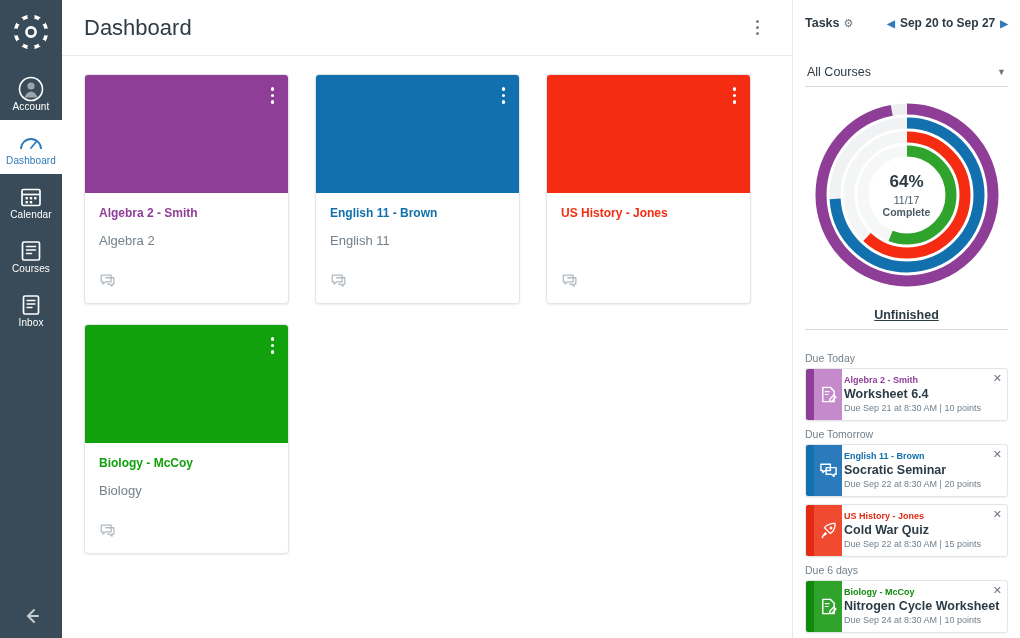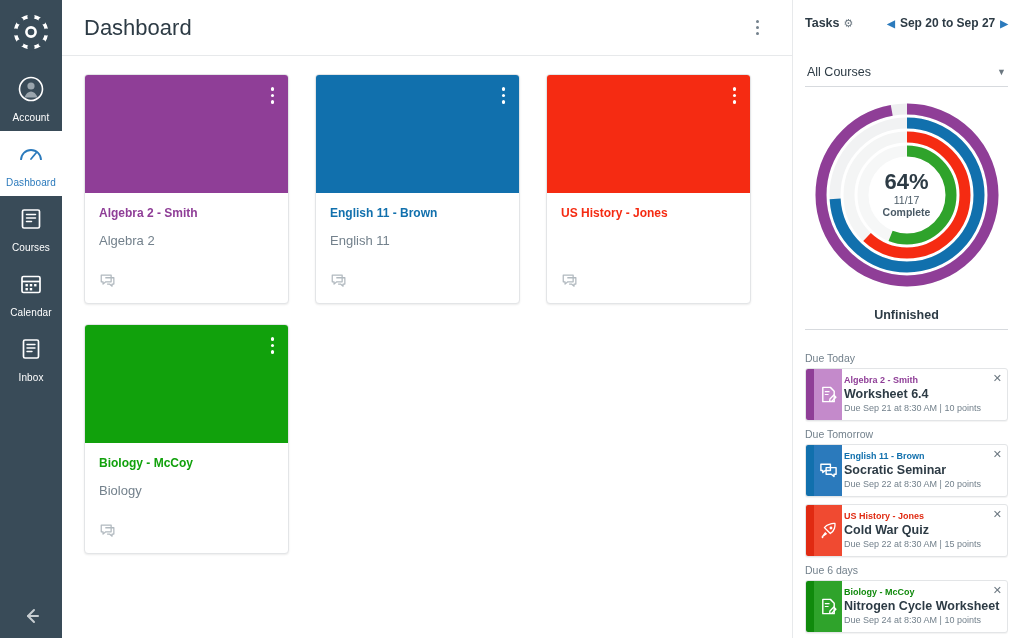--- a/index.html
+++ b/index.html
@@ -19,21 +19,21 @@
   }
   .logo { margin-top: 12px; width: 40px; height: 40px; }
   .nav-item {
     width: 62px; padding: 9px 0 8px; text-align: center;
     color: #fff; cursor: pointer;
   }
   .nav-item.first { margin-top: 14px; }
   .nav-item.active { background: #ffffff; color: #2B7ABC; }
   .nav-icon { display: block; height: 26px; line-height: 26px; }
   .nav-icon svg { display: inline-block; vertical-align: middle; }
-  .nav-label { display: block; font-size: 10px; margin-top: 11px; letter-spacing: .1px; }
+  .nav-label { display: block; font-size: 10px; margin-top: 0; letter-spacing: .1px; }
   .nav-collapse {
     position: absolute; bottom: 8px; left: 0; width: 62px;
     text-align: center; cursor: pointer;
   }
 
   
   .main { flex: 1; min-width: 0; background: #fff; display: flex; }
   .content { flex: 1; min-width: 0; }
   .topbar {
     height: 56px; display: flex; align-items: center;
@@ -82,27 +82,27 @@
     display: flex; align-items: center; font-size: 12.5px; color: #2D3B45; cursor: pointer;
   }
   .rb-select .caret { margin-left: auto; color: #6B7780; font-size: 9px; }
 
   .donut-wrap { display: flex; justify-content: center; padding: 6px 0 4px; }
   .donut { position: relative; width: 188px; height: 188px; }
   .donut-center {
     position: absolute; inset: 0; display: flex; flex-direction: column;
     align-items: center; justify-content: center; text-align: center;
   }
-  .d-pct { font-size: 22px; font-weight: bold; color: #2D3B45; line-height: 20px; }
+  .d-pct { font-size: 17px; font-weight: bold; color: #2D3B45; line-height: 20px; }
   .d-frac { font-size: 10.5px; color: #4A5A66; margin-top: 2px; }
   .d-complete { font-size: 10.5px; color: #4A5A66; font-weight: bold; }
 
   .rb-tabs { display: flex; border-bottom: 1px solid #D7DADE; margin-top: 2px; }
   .rb-tab { flex: 1; text-align: center; font-size: 12.5px; padding: 5px 0 7px; cursor: pointer; color: #8B959E; }
-  .rb-tab.active { color: #2D3B45; font-weight: bold; }
+  .rb-tab.active { color: #2D3B45; font-weight: bold; text-decoration: underline; }
 
   .tasklist { margin-top: 8px; overflow: hidden; flex: 1; }
   .due-label { font-size: 10.5px; color: #73818C; margin: 6px 0 4px; }
   .task {
     display: flex; border: 1px solid #E3E5E7; border-radius: 3px;
     background: #fff; overflow: hidden; margin-bottom: 7px;
     box-shadow: 0 1px 1px rgba(0,0,0,.05);
   }
   .task-bar { width: 8px; flex-shrink: 0; }
   .task-ic {
@@ -157,42 +157,42 @@
           <path d="M3 18a10 10 0 1120 0" fill="none" stroke="#2B7ABC" stroke-width="1.8"></path>
           <path d="M13 17l5-6" stroke="#2B7ABC" stroke-width="1.8" fill="none" stroke-linecap="round"></path>
         </svg>
       </span>
       <span class="nav-label">Dashboard</span>
     </div>
 
     <div class="nav-item">
       <span class="nav-icon">
         <svg width="24" height="24" viewBox="0 0 24 24">
-          <rect x="3.5" y="3" width="17" height="18" rx="1.5" fill="none" stroke="#fff" stroke-width="1.7"></rect>
-          <path d="M7.5 7.5h9M7.5 11h9M7.5 14.5h5" stroke="#fff" stroke-width="1.5" stroke-linecap="round"></path>
-        </svg>
-      </span>
-      <span class="nav-label">Courses</span>
-    </div>
-
-    <div class="nav-item">
-      <span class="nav-icon">
-        <svg width="24" height="24" viewBox="0 0 24 24">
           <rect x="3" y="4.5" width="18" height="16" rx="1.5" fill="none" stroke="#fff" stroke-width="1.7"></rect>
           <path d="M3 9.5h18" stroke="#fff" stroke-width="1.7"></path>
           <g fill="#fff">
               <rect x="6.5" y="12" width="2.4" height="2.4"></rect>
               <rect x="10.8" y="12" width="2.4" height="2.4"></rect>
               <rect x="15.1" y="12" width="2.4" height="2.4"></rect>
               <rect x="6.5" y="16" width="2.4" height="2.4"></rect>
               <rect x="10.8" y="16" width="2.4" height="2.4"></rect>
             </g>
         </svg>
       </span>
       <span class="nav-label">Calendar</span>
+    </div>
+
+    <div class="nav-item">
+      <span class="nav-icon">
+        <svg width="24" height="24" viewBox="0 0 24 24">
+          <rect x="3.5" y="3" width="17" height="18" rx="1.5" fill="none" stroke="#fff" stroke-width="1.7"></rect>
+          <path d="M7.5 7.5h9M7.5 11h9M7.5 14.5h5" stroke="#fff" stroke-width="1.5" stroke-linecap="round"></path>
+        </svg>
+      </span>
+      <span class="nav-label">Courses</span>
     </div>
 
     <div class="nav-item">
       <span class="nav-icon">
         <svg width="24" height="24" viewBox="0 0 24 24">
           <rect x="4.5" y="3" width="15" height="18" rx="1.5" fill="none" stroke="#fff" stroke-width="1.7"></rect>
           <path d="M8 7.5h8M8 11h8M8 14.5h5" stroke="#fff" stroke-width="1.4" stroke-linecap="round"></path>
         </svg>
       </span>
       <span class="nav-label">Inbox</span>

